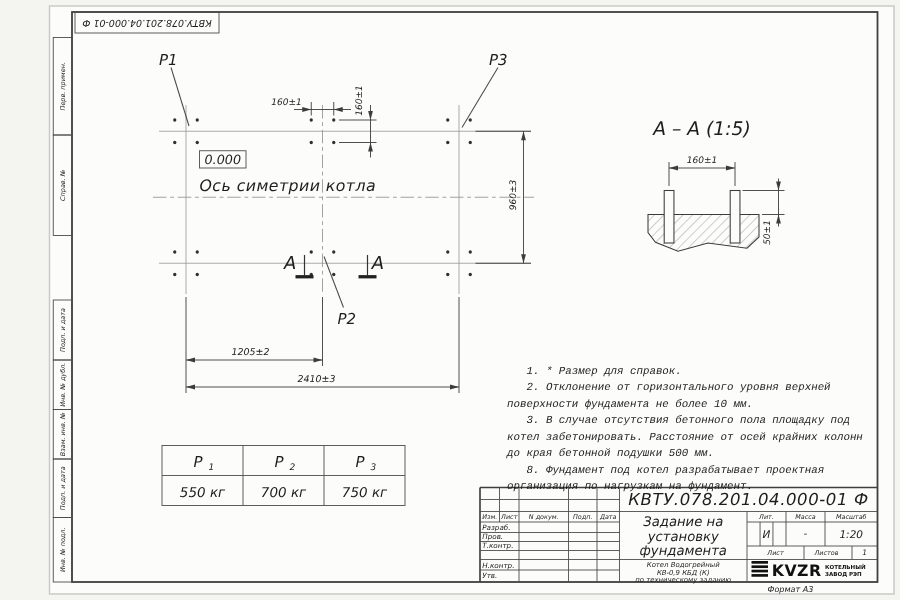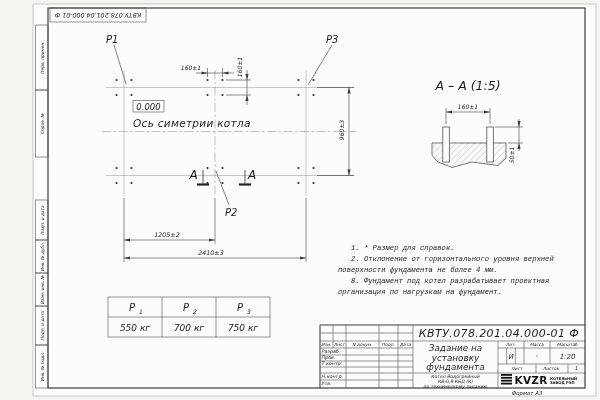--- a/index.html
+++ b/index.html
@@ -271,16 +271,17 @@
       <text x="550" y="379.5" class="bold" font-size="3.7">КОТЕЛЬНЫЙ</text>
       <text x="550" y="384.3" class="bold" font-size="3.7">ЗАВОД РЭП</text>
     </g>
   </g>
 
   <text x="527" y="394.8" class="tt" font-size="5.4" text-anchor="middle">Формат А3</text>
 </svg>
 
   <div class="notes">
     <p>1. * Размер для справок.</p>
-    <p>2. Отклонение от горизонтального уровня верхней поверхности фундамента не более 4 мм.</p>
+    <p>2. Отклонение от горизонтального уровня верхней поверхности фундамента не более 10 мм.</p>
+    <p>3. В случае отсутствия бетонного пола площадку под котел забетонировать. Расстояние от осей крайних колонн до края бетонной подушки 500 мм.</p>
     <p>8. Фундамент под котел разрабатывает проектная организация по нагрузкам на фундамент.</p>
   </div>
 </div>
 
 </body></html>

